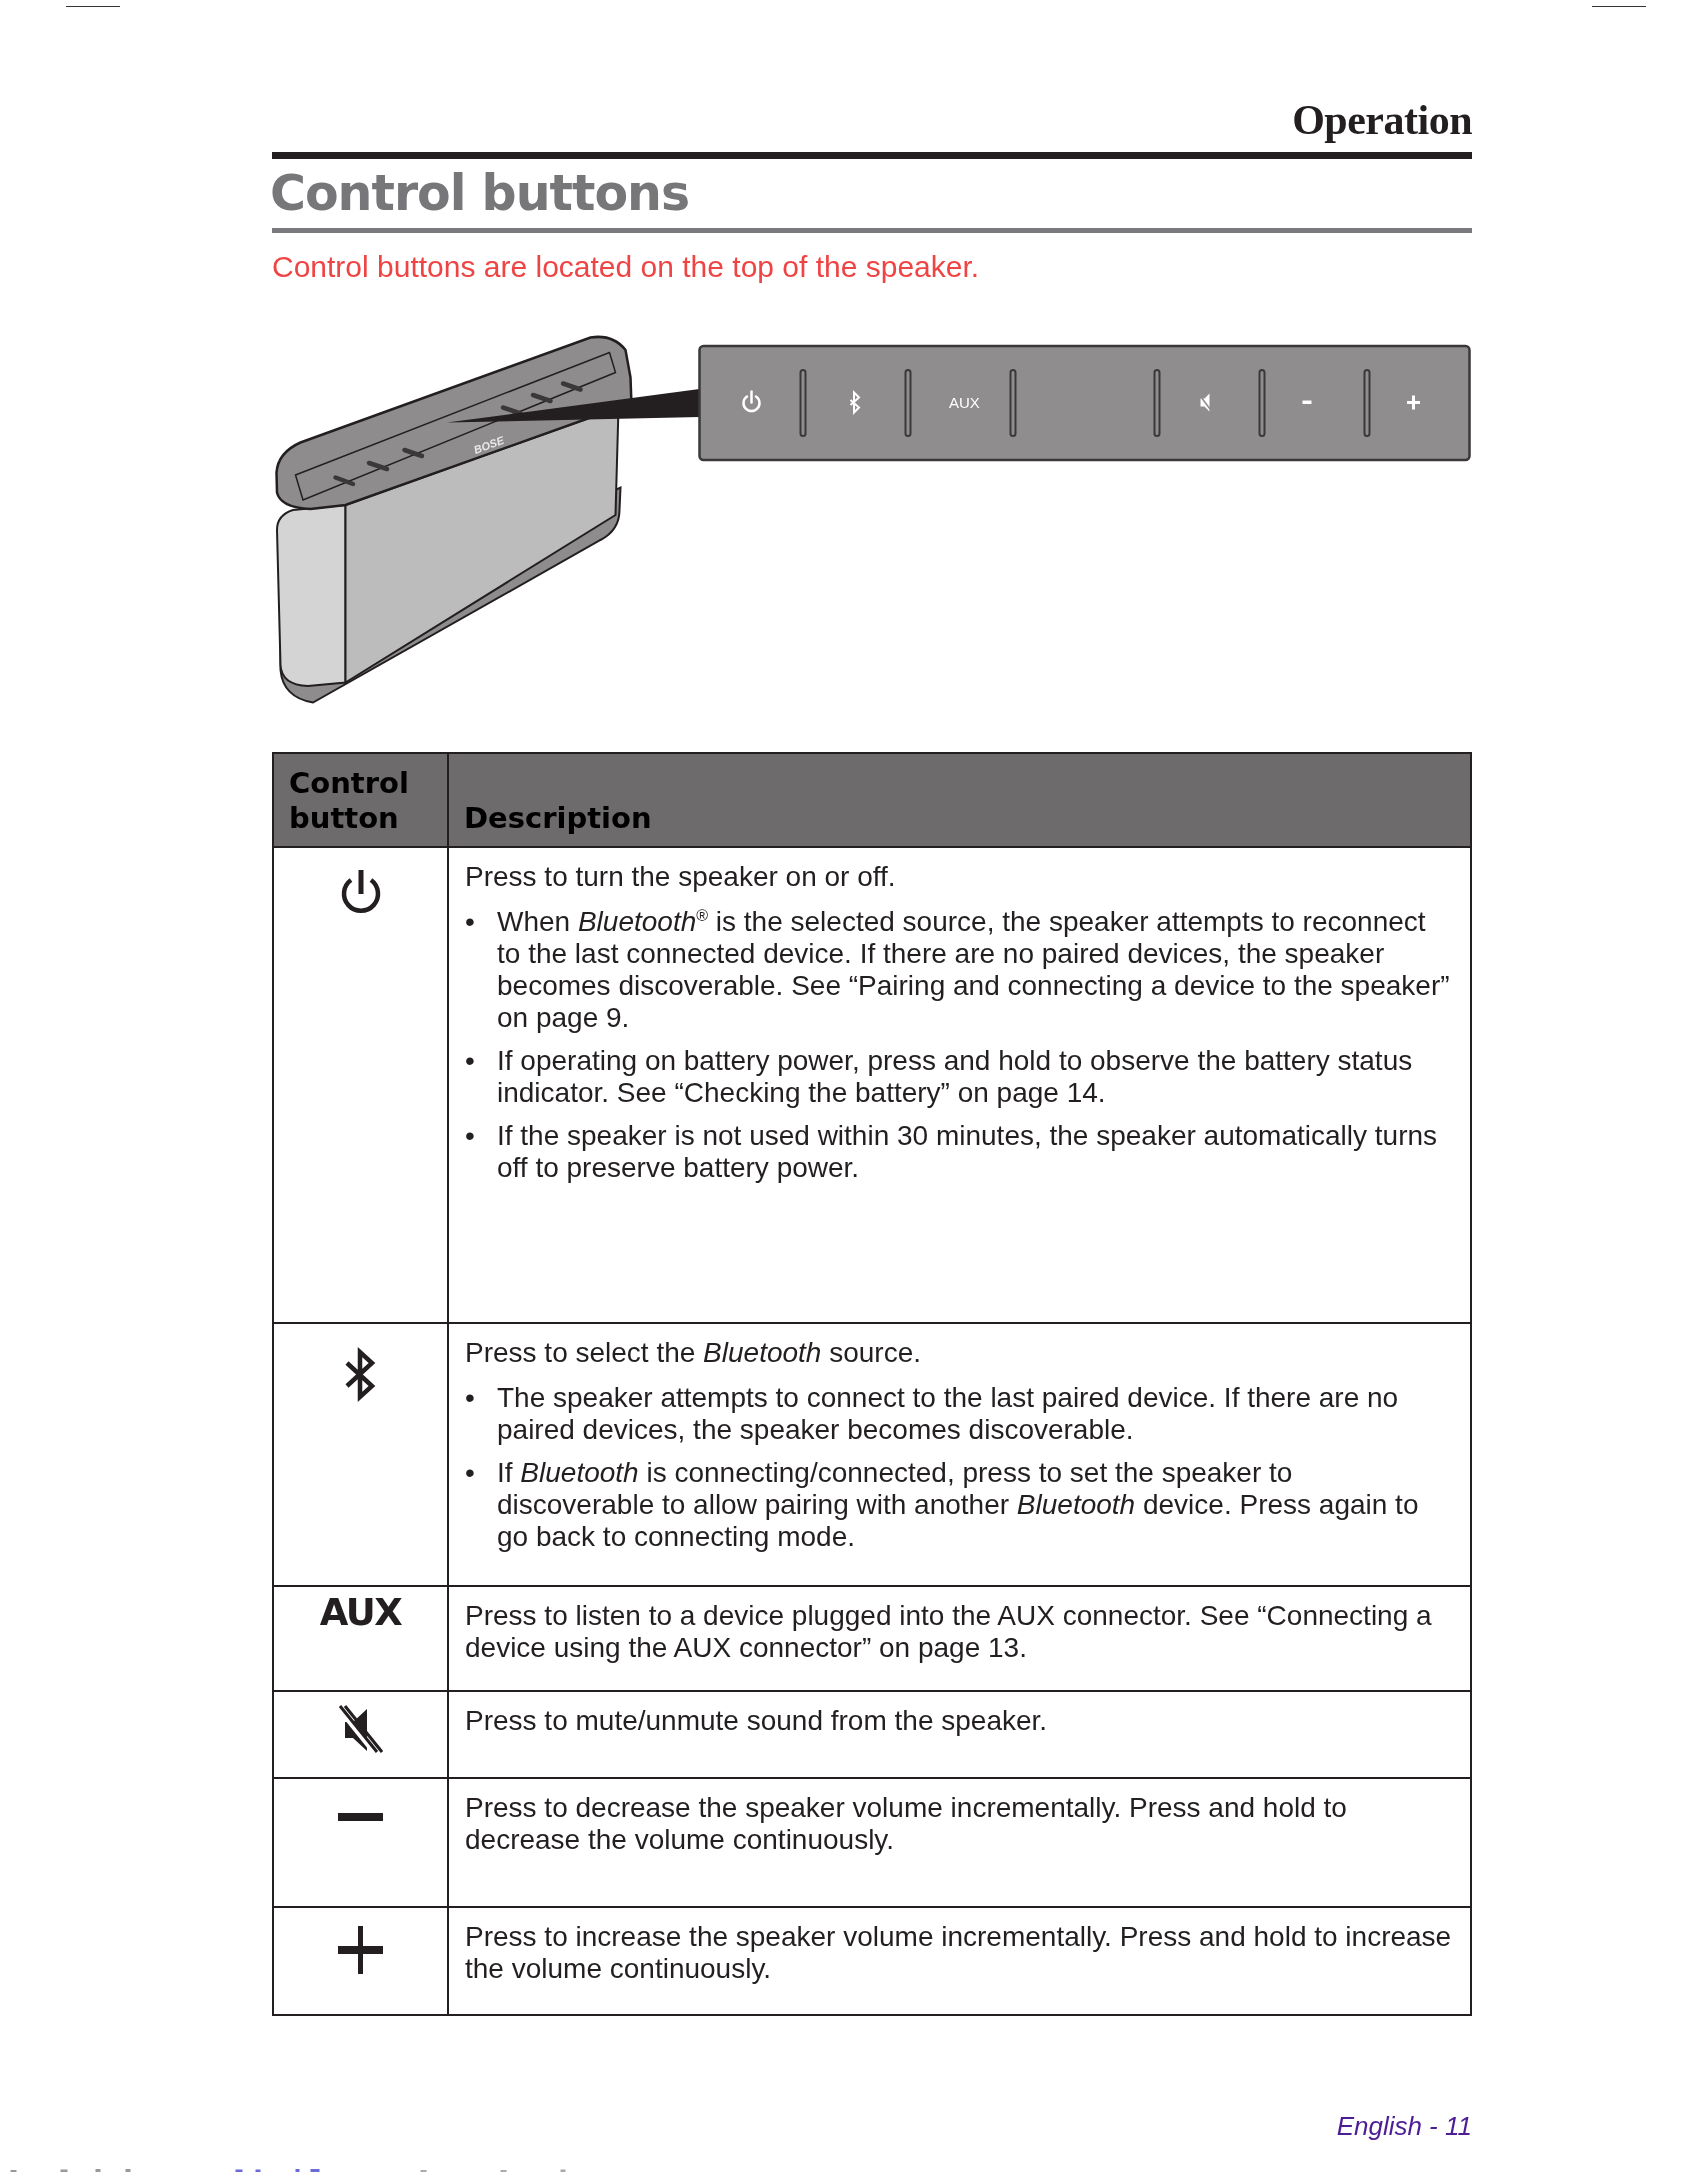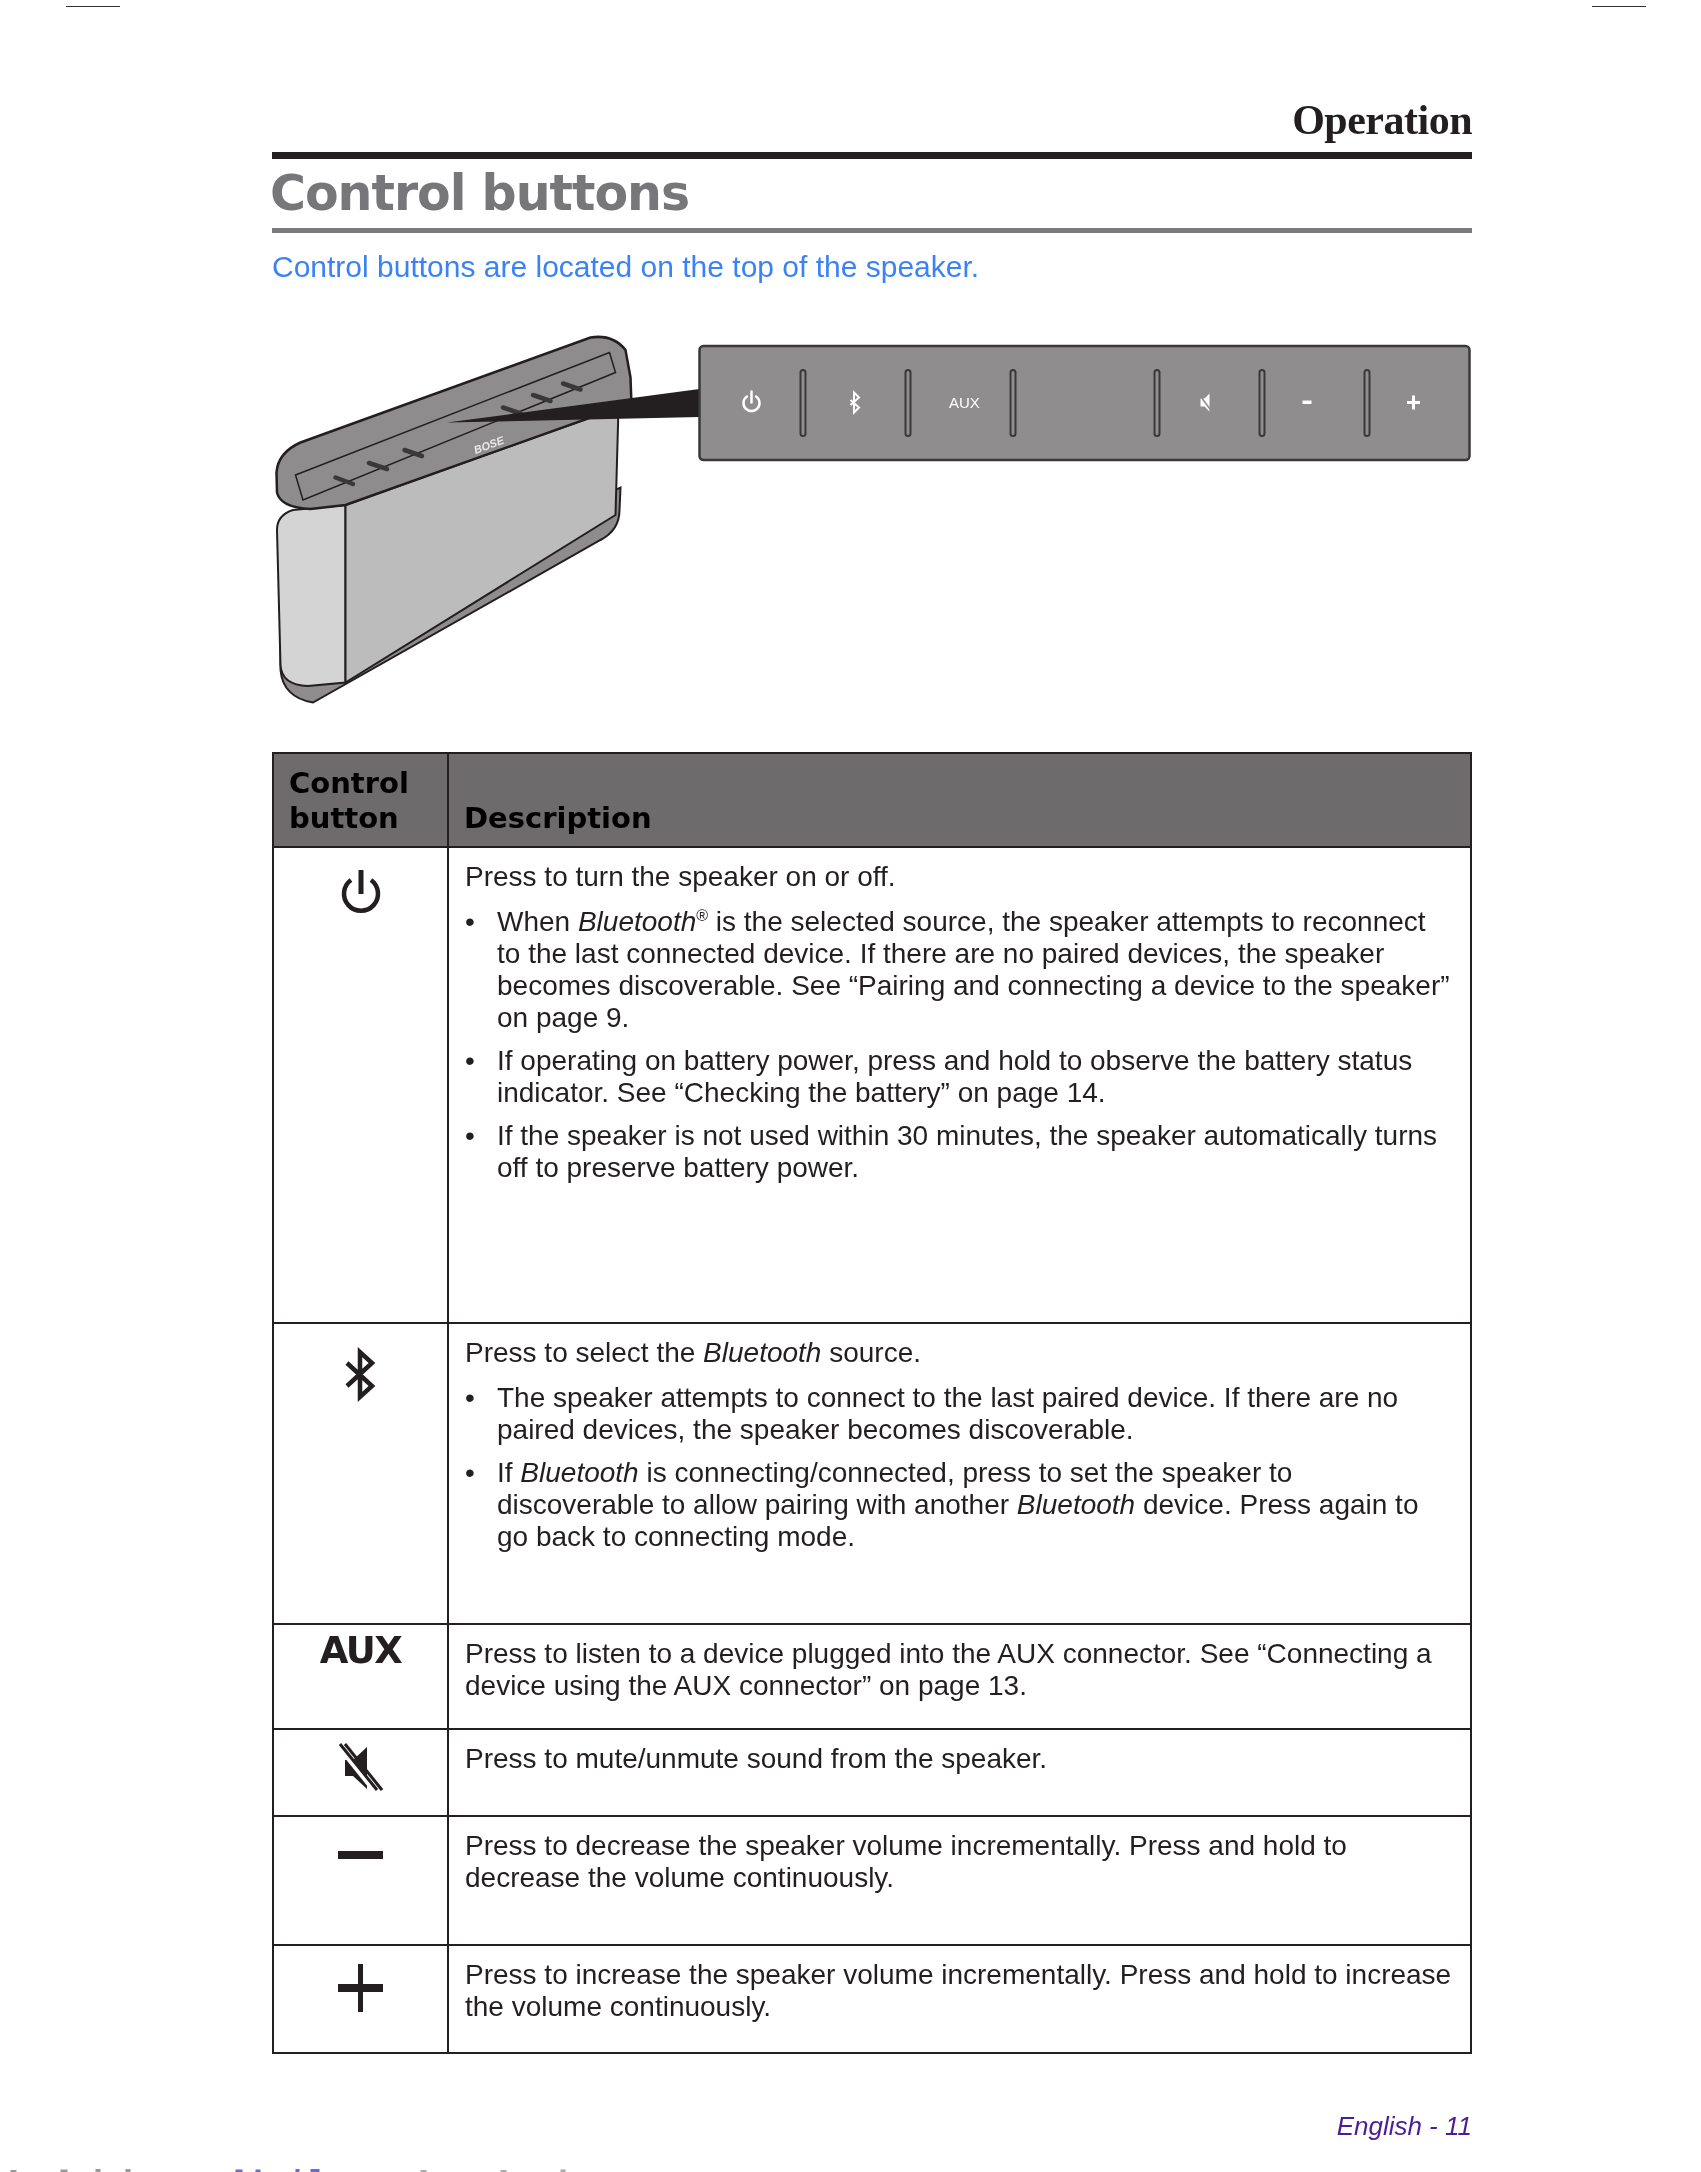--- a/index.html
+++ b/index.html
@@ -5,21 +5,21 @@
   html, body { margin:0; padding:0; background:#ffffff; }
   body { width:1702px; height:2172px; position:relative; overflow:hidden;
          font-family:"Liberation Sans", sans-serif; color:#231f20; }
   .crop { position:absolute; top:5.5px; height:1.5px; background:#333; }
   .section-title { position:absolute; right:230px; top:96px; font-family:Liberation Serif, serif;
                    font-weight:600; font-size:42px; letter-spacing:-0.5px; color:#231f20; }
   .rule-black { position:absolute; left:272px; width:1200px; top:152px; height:6.5px; background:#231f20; }
   .page-title { position:absolute; left:270px; top:165px; font-family:"DejaVu Sans", sans-serif; font-weight:700;
                 font-size:49px; letter-spacing:-1px; color:#77777a; }
   .rule-gray { position:absolute; left:272px; width:1200px; top:228px; height:4.5px; background:#7b7a7c; }
-  .intro { position:absolute; left:272px; top:250px; font-size:30px; color:#3b82f6; }
+  .intro { position:absolute; left:272px; top:250px; font-size:30px; color:#ef4444; }
   .illus { position:absolute; left:270px; top:330px; width:1206px; height:380px; }
   .panel-label { fill:#ffffff; font-family:"Liberation Sans", sans-serif; font-size:30px; }
 
   table.ctrl { position:absolute; left:272px; top:752px; width:1200px; border-collapse:collapse;
                border:2.5px solid #231f20; }
   table.ctrl th { background:#6d6b6c; color:#000000; text-align:left; vertical-align:bottom;
                   font-family:"DejaVu Sans", sans-serif; font-weight:700; font-size:29px; line-height:35px;
                   padding:12px 15px 10px 15px; border:2.5px solid #231f20; }
   table.ctrl th.c1 { width:143px; }
   table.ctrl td { border:2.5px solid #231f20; vertical-align:top; padding:13px 16px 15px 16px;
@@ -130,21 +130,21 @@
       <td>
         <p class="desc-lead">Press to turn the speaker on or off.</p>
         <ul class="bul">
           <li><span>When </span><i>Bluetooth</i><sup>®</sup><span> is the selected source, the speaker attempts to reconnect to the last connected device. If there are no paired devices, the speaker becomes discoverable. See “Pairing and connecting a device to the speaker” on page 9.</span></li>
           <li><span>If operating on battery power, press and hold to observe the battery status indicator. See “Checking the battery” on page 14.</span></li>
           <li><span>If the speaker is not used within 30 minutes, the speaker automatically turns off to preserve battery power.</span></li>
         </ul>
       </td>
     </tr>
 
-    <tr style="height:301px;">
+    <tr style="height:263px;">
       <td class="icon-cell">
         <svg width="40" height="65" viewBox="0 0 80 130">
           <path d="M12 42 L62 88 L38 110 L38 20 L62 42 L12 88" fill="none" stroke="#231f20" stroke-width="9" stroke-linejoin="miter"></path>
         </svg>
       </td>
       <td>
         <p class="desc-lead"><span>Press to select the </span><i>Bluetooth</i><span> source.</span></p>
         <ul class="bul">
           <li><span>The speaker attempts to connect to the last paired device. If there are no paired devices, the speaker becomes discoverable.</span></li>
           <li><span>If </span><i>Bluetooth</i><span> is connecting/connected, press to set the speaker to discoverable to allow pairing with another </span><i>Bluetooth</i><span> device. Press again to go back to connecting mode.</span></li>

